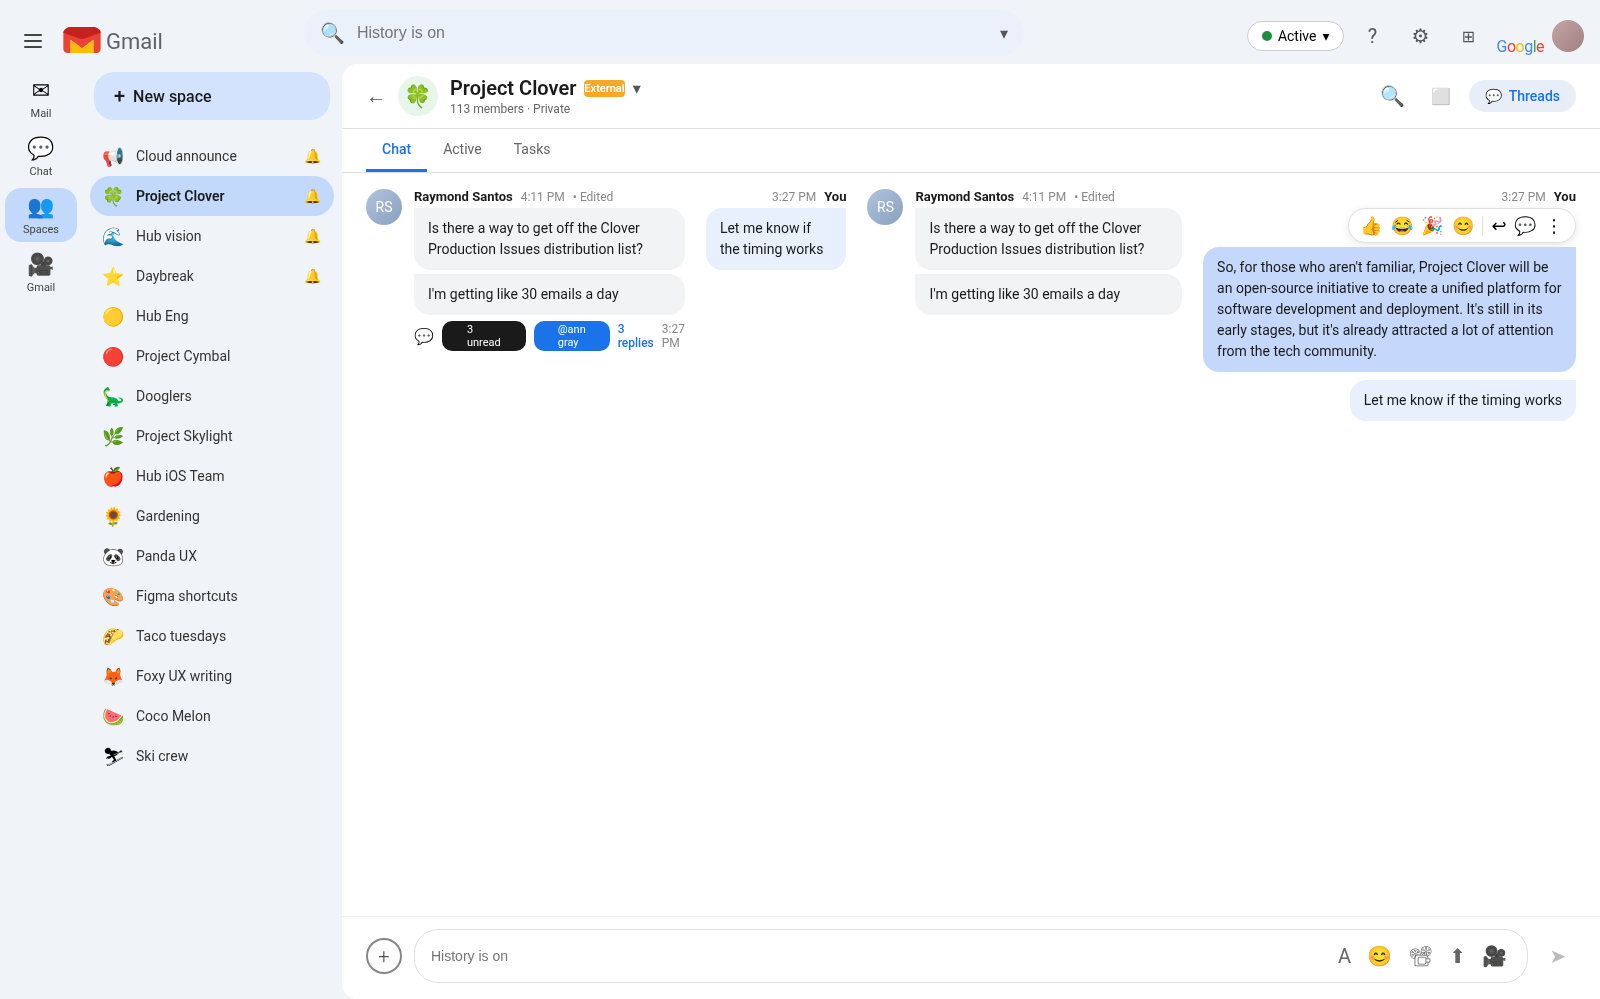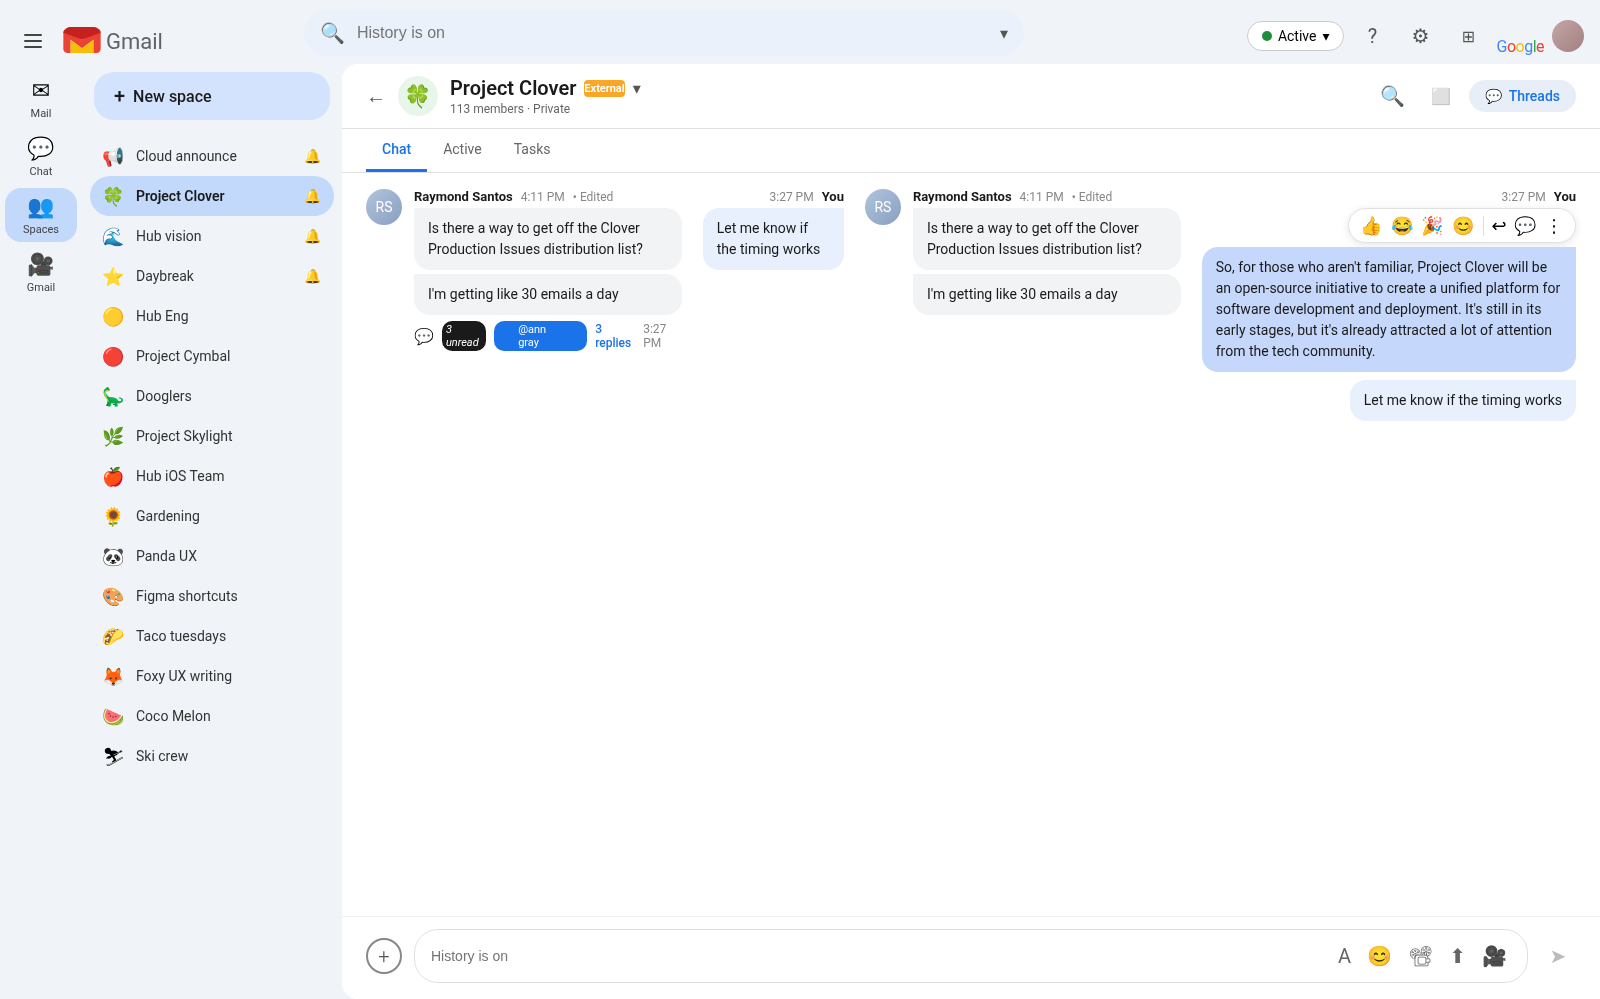--- a/index.html
+++ b/index.html
@@ -79,21 +79,21 @@
     .msg-group { display: flex; gap: 12px; align-items: flex-start; }
     .msg-avatar { width: 36px; height: 36px; border-radius: 50%; background: #c5a5a5; flex-shrink: 0; display: flex; align-items: center; justify-content: center; font-size: 14px; color: white; overflow: hidden; }
     .msg-content { flex: 1; }
     .msg-header { display: flex; align-items: baseline; gap: 8px; margin-bottom: 4px; }
     .msg-sender { font-size: 13px; font-weight: 700; color: #1a1a1a; }
     .msg-time { font-size: 12px; color: #888; }
     .msg-edited { font-size: 12px; color: #888; }
     .msg-bubble { background: #f1f3f4; border-radius: 0 16px 16px 16px; padding: 10px 14px; font-size: 14px; color: #1a1a1a; max-width: 600px; margin-bottom: 4px; line-height: 1.5; }
     .msg-bubble + .msg-bubble { margin-top: 4px; }
     .msg-thread-info { display: flex; align-items: center; gap: 8px; margin-top: 6px; font-size: 12px; color: #888; }
-    .unread-badge { background: #1a1a1a; color: white; font-size: 11px; padding: 2px 4px; border-radius: 10px; display: flex; align-items: center; gap: 4px; font-style: italic; }
+    .unread-badge { background: #1a1a1a; color: white; font-size: 11px; padding: 2px 25px; border-radius: 10px; display: flex; align-items: center; gap: 4px; }
     .mention-badge { background: #1a73e8; color: white; font-size: 11px; padding: 2px 24px; border-radius: 10px; }
     .thread-replies { color: #1a73e8; font-weight: 500; }
 
     
     .msg-group.own { flex-direction: row-reverse; }
     .msg-group.own .msg-content { display: flex; flex-direction: column; align-items: flex-end; }
     .msg-group.own .msg-header { flex-direction: row-reverse; }
     .msg-group.own .msg-bubble { background: #e8f0fe; border-radius: 16px 0 16px 16px; }
     .msg-group.own .msg-bubble.highlighted { background: #c5d8fb; }
 

